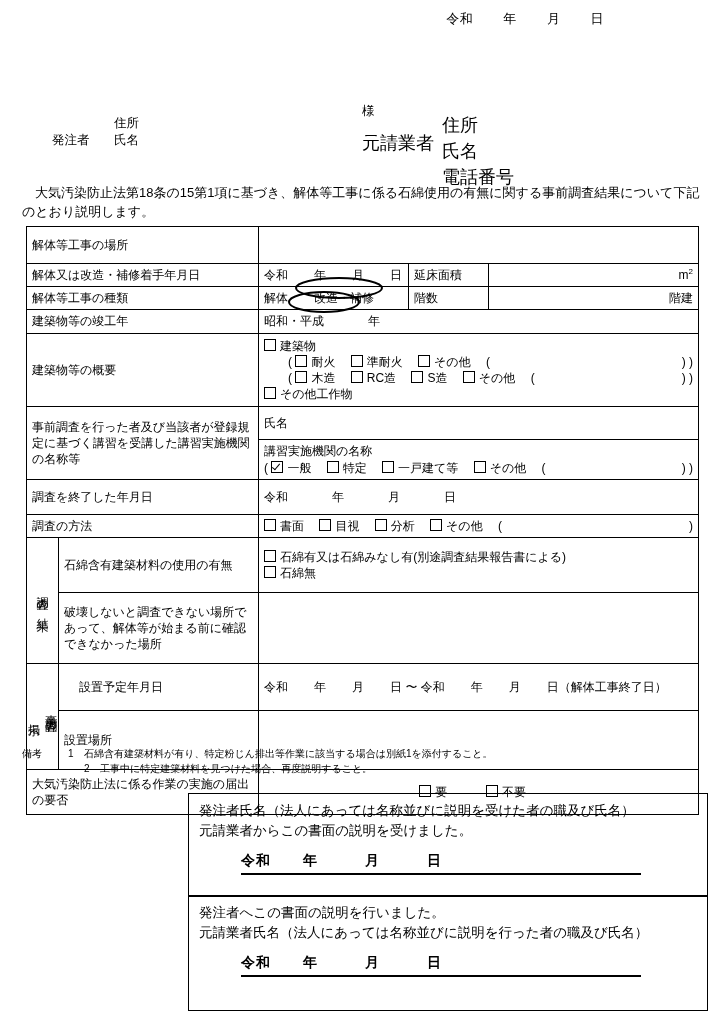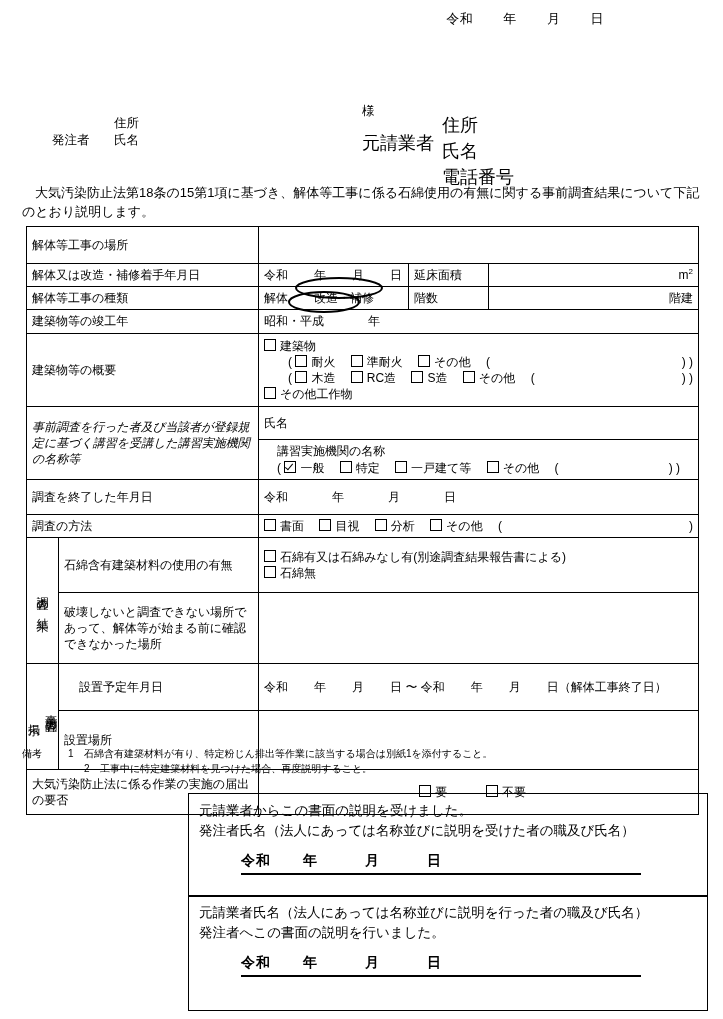--- a/index.html
+++ b/index.html
@@ -194,27 +194,27 @@
           <span>(</span>
           <span class="right"><span>)</span> <span>)</span></span>
         </div>
         <div>
           <span class="cb"></span><span>その他工作物</span>
         </div>
       </td>
     </tr>
 
     <tr>
-      <td class="lab" colspan="3" rowspan="2" style="vertical-align:middle;font-style:italic;">事前調査を行った者及び当該者が登録規定に基づく講習を受講した講習実施機関の名称等</td>
+      <td class="lab" colspan="3" rowspan="2" style="vertical-align:middle;">事前調査を行った者及び当該者が登録規定に基づく講習を受講した講習実施機関の名称等</td>
       <td colspan="3" class="cell-pad" style="height:26px;">
         <span>氏名</span>
       </td>
     </tr>
     <tr>
-      <td colspan="3" style="padding:3px 18px;">
+      <td colspan="3" style="padding:3px 5px;">
         <div>講習実施機関の名称</div>
         <div>
           <span>(</span>
           <span class="opt"><span class="cb checked"></span><span>一般</span></span>
           <span class="opt"><span class="cb"></span><span>特定</span></span>
           <span class="opt"><span class="cb"></span><span>一戸建て等</span></span>
           <span class="opt"><span class="cb"></span><span>その他</span></span>
           <span>(</span>
           <span class="right"><span>)</span> <span>)</span></span>
         </div>
@@ -290,31 +290,31 @@
     <ellipse cx="38" cy="12" rx="35" ry="10"></ellipse>
   </svg>
 
   <div class="remarks">
     <span class="r1"><span class="rlabel">備考</span><span class="rnum">1</span><span>石綿含有建築材料が有り、特定粉じん排出等作業に該当する場合は別紙1を添付すること。</span></span>
     <span class="r2"><span class="rnum">2</span><span>工事中に特定建築材料を見つけた場合、再度説明すること。</span></span>
   </div>
 
   <div class="ackbox ack1">
     <div class="ack-t">
+      <div>発注者氏名（法人にあっては名称並びに説明を受けた者の職及び氏名）</div>
       <div>元請業者からこの書面の説明を受けました。</div>
-      <div>発注者氏名（法人にあっては名称並びに説明を受けた者の職及び氏名）</div>
     </div>
     <div class="ack-date">
       <span class="g">令和</span><span class="g">年</span><span class="g">月</span><span class="g">日</span>
     </div>
   </div>
 
   <div class="ackbox ack2">
     <div class="ack-t">
+      <div>発注者へこの書面の説明を行いました。</div>
       <div>元請業者氏名（法人にあっては名称並びに説明を行った者の職及び氏名）</div>
-      <div>発注者へこの書面の説明を行いました。</div>
     </div>
     <div class="ack-date">
       <span class="g">令和</span><span class="g">年</span><span class="g">月</span><span class="g">日</span>
     </div>
   </div>
 
 </div>
 
 </body></html>

